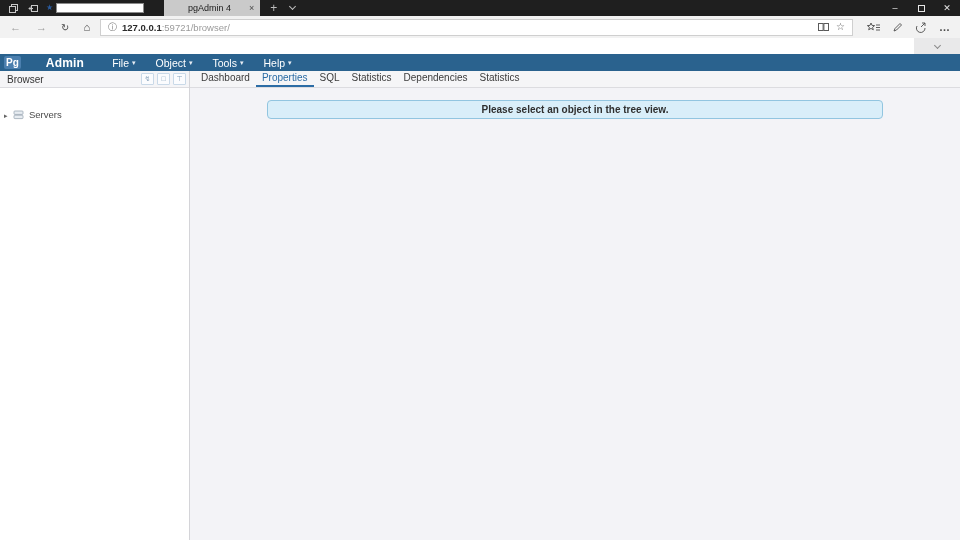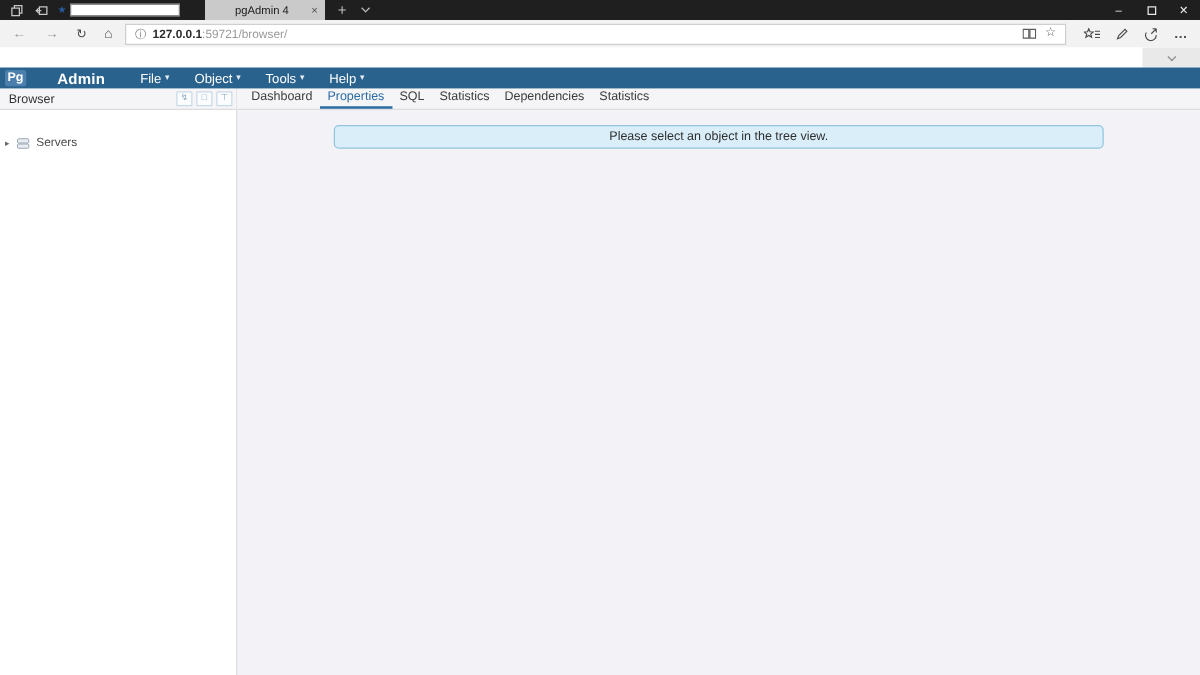--- a/index.html
+++ b/index.html
@@ -74,21 +74,21 @@
   .tree { padding-top:4px; }
   .tree-item { display:flex; align-items:flex-end; padding-left:4px; height:13px; }
   .tree-chevron { color:#666; font-size:7px; width:9px; line-height:9px; }
   .tree-label { font-size:9.5px; color:#4a4a4a; margin-left:4px; }
 
   .main { flex:1; background:#f3f3f7; display:flex; flex-direction:column; min-width:0; }
   .tabbar { height:17px; flex:none; background:#f5f5f7; border-bottom:1px solid #dcdce0;
             display:flex; align-items:flex-end; padding-left:5px; }
   .tab { font-size:10px; color:#3c3c3c; padding:0 6px 3px; height:15px; white-space:nowrap; }
   .tab.active { color:#2c6ca5; border-bottom:2px solid #2c6ca5; padding-bottom:0; }
-  .content { flex:1; }
+  .content { flex:1;font-weight:bold; }
   .msg { width:80%; margin:12px auto 0; background:#d9eef9; border:1px solid #92c5e0;
          border-radius:4px; height:19px; line-height:18px; text-align:center; font-size:10px; color:#2f2f2f; }
 
   svg { display:block; }
 </style>
 </head>
 <body>
 
 <div class="titlebar">
   <span class="tb-icon">

